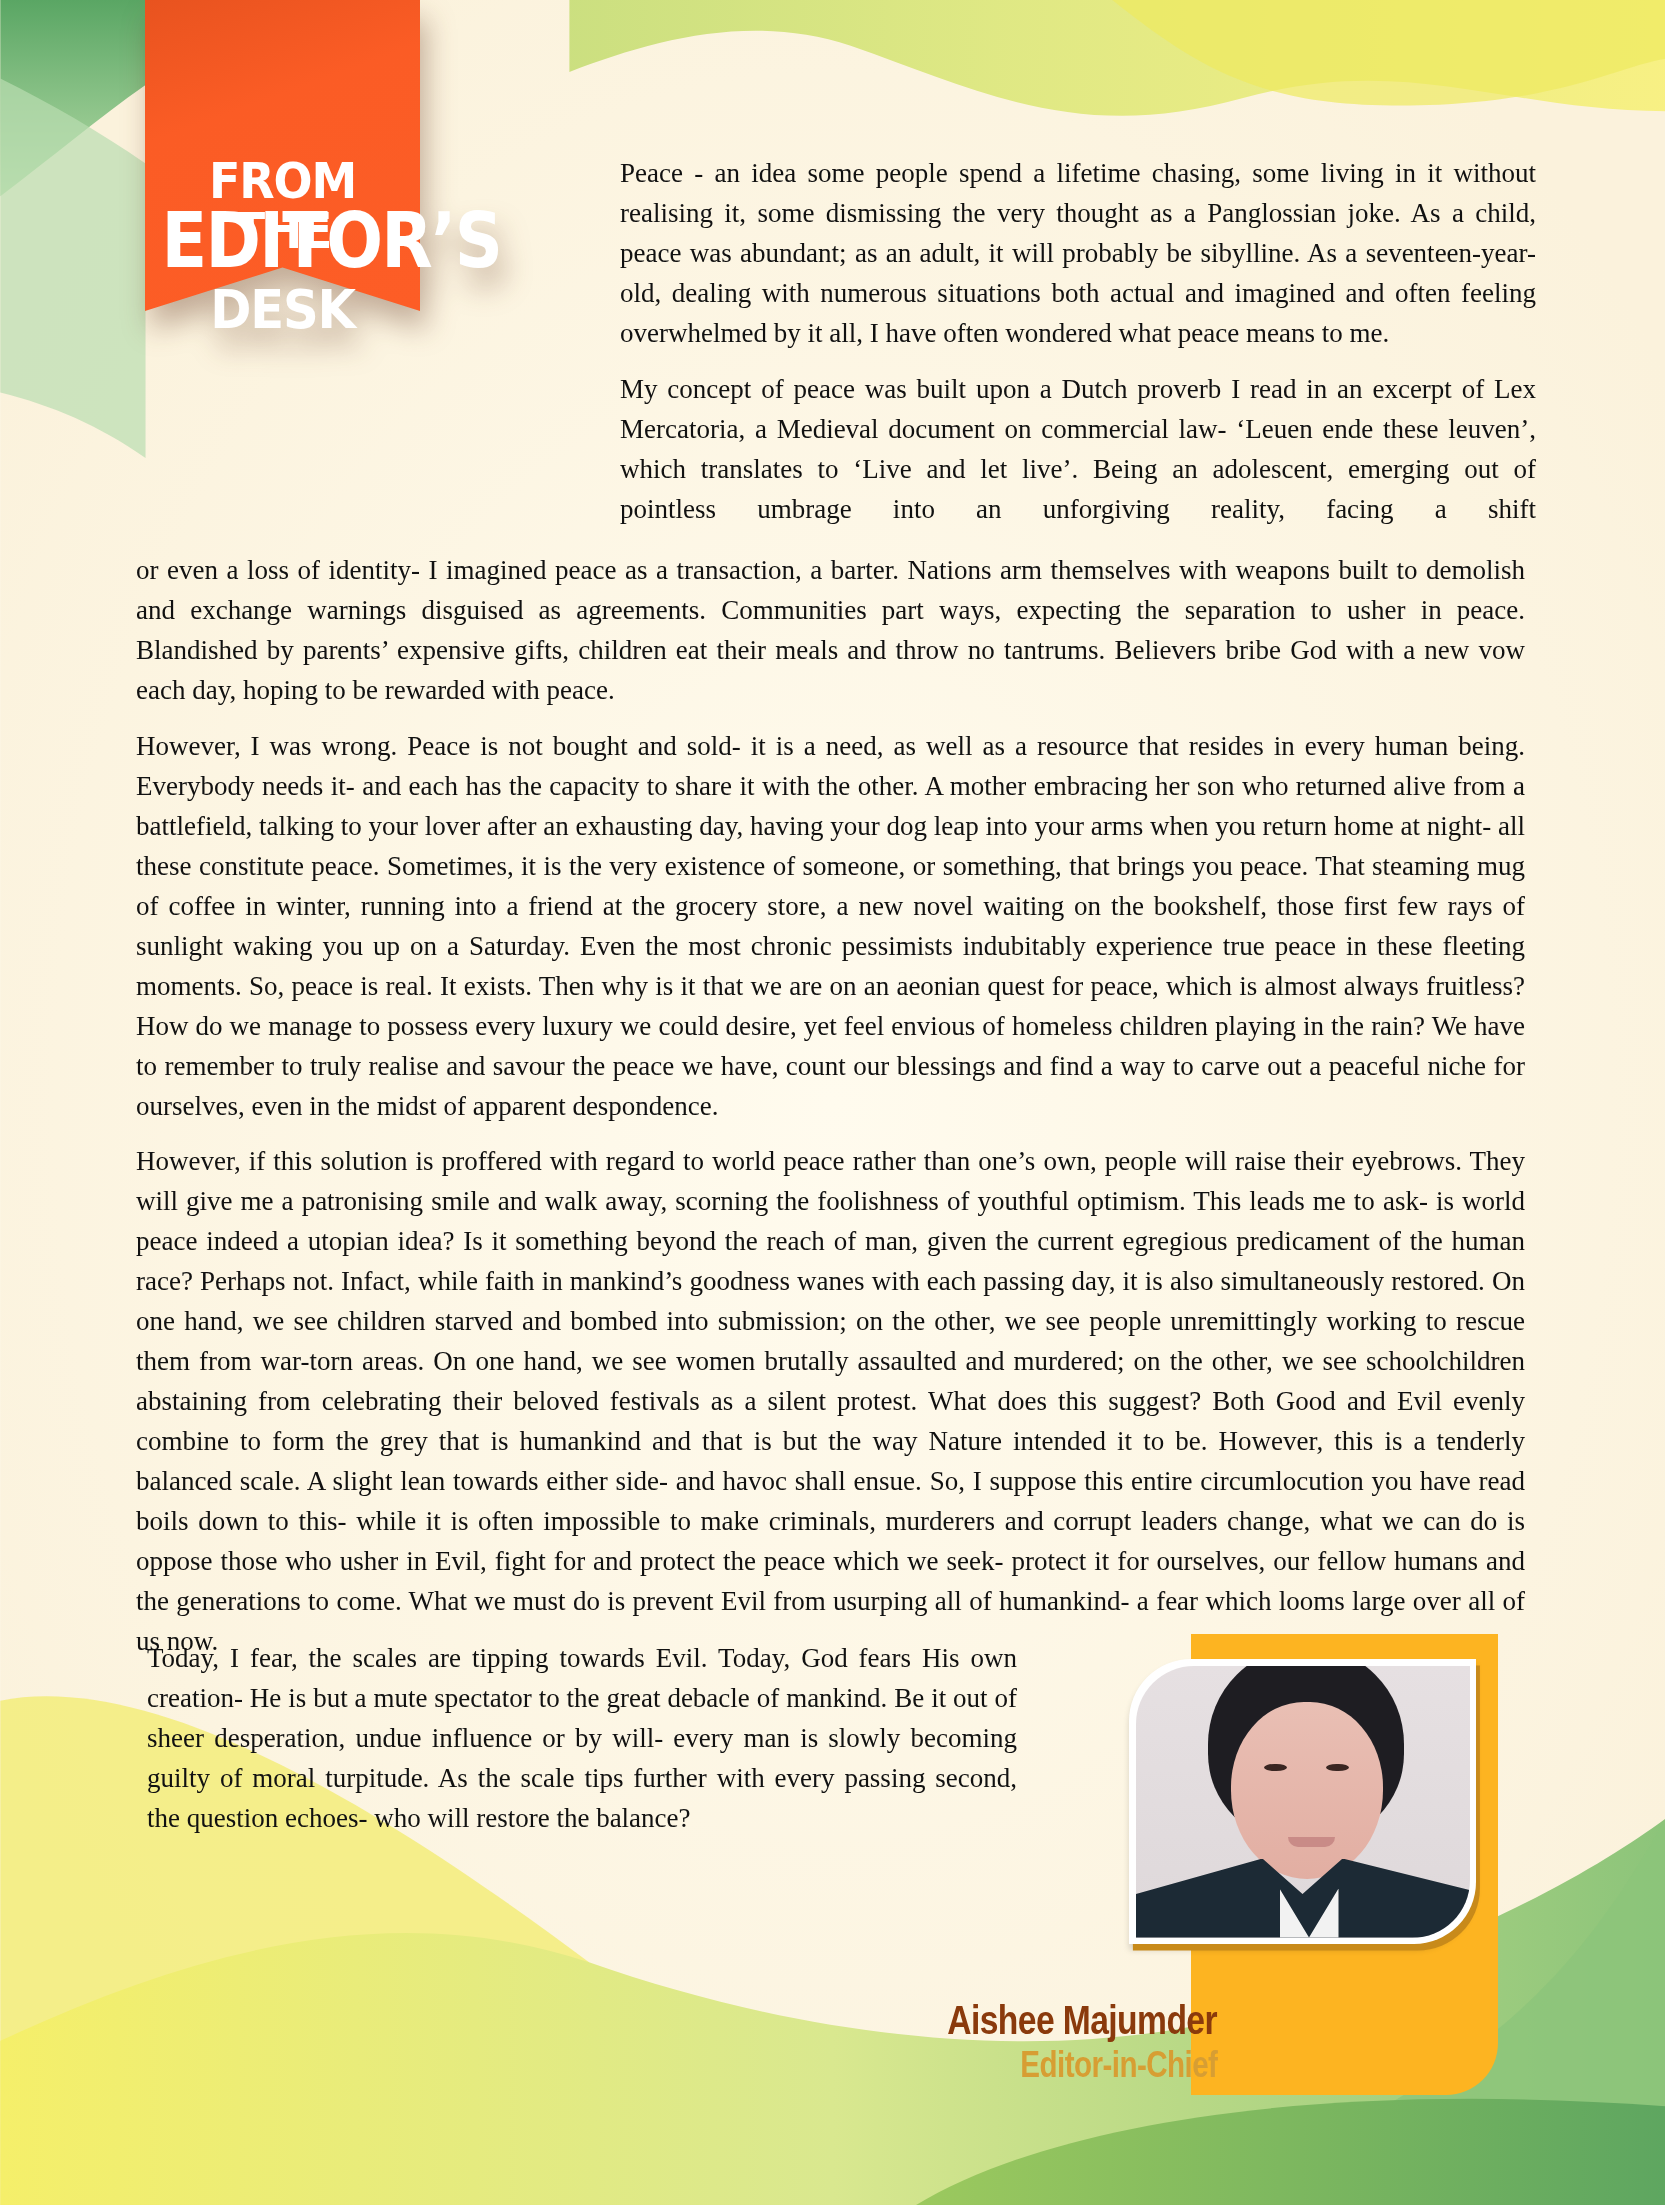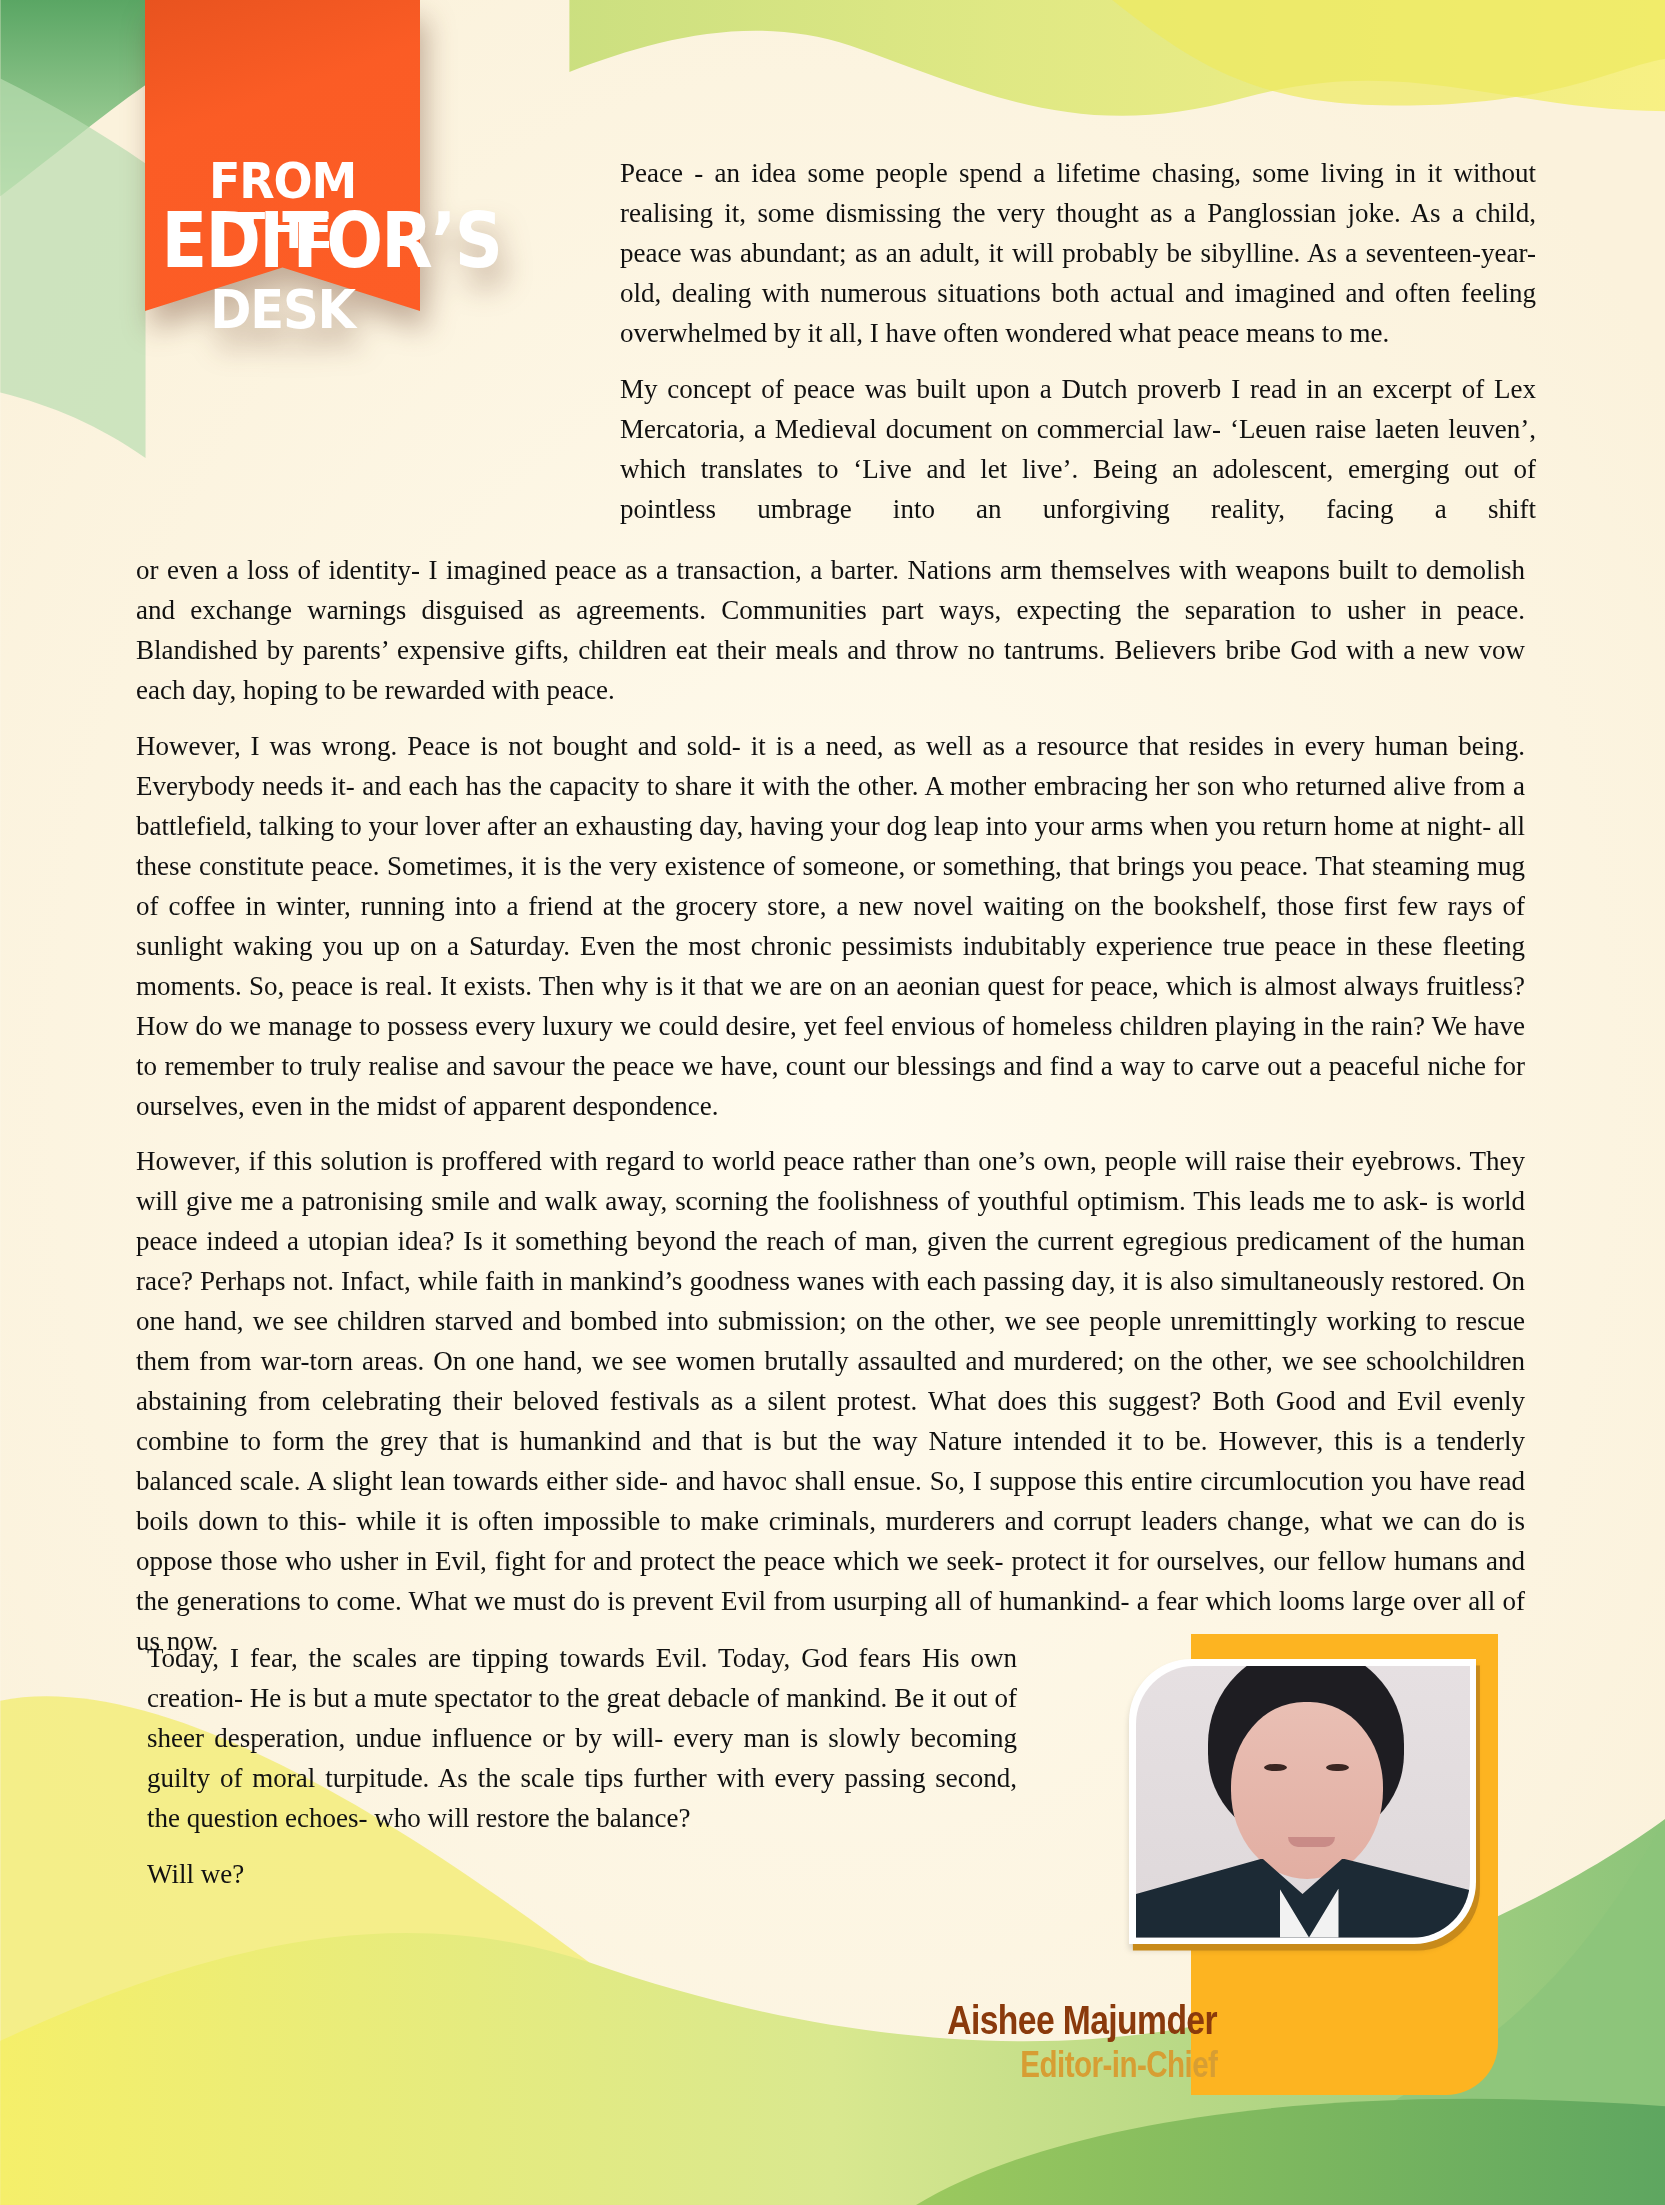--- a/index.html
+++ b/index.html
@@ -116,32 +116,31 @@
   <div class="ribbon-shape"></div>
   <div class="ribbon-text">
     <div class="r1">FROM THE</div>
     <div class="r2">EDITOR’S</div>
     <div class="r3">DESK</div>
   </div>
 </div>
 
 <div class="text col-top">
   <p>Peace - an idea some people spend a lifetime chasing, some living in it without realising it, some dismissing the very thought as a Panglossian joke. As a child, peace was abundant; as an adult, it will probably be sibylline. As a seventeen-year-old, dealing with numerous situations both actual and imagined and often feeling overwhelmed by it all, I have often wondered what peace means to me.</p>
-  <p style="text-align-last: justify;">My concept of peace was built upon a Dutch proverb I read in an excerpt of Lex Mercatoria, a Medieval document on commercial law- ‘Leuen raise laeten leuven’, which translates to ‘Live and let live’. Being an adolescent, emerging out of pointless umbrage into an unforgiving reality, facing a shift</p>
+  <p style="text-align-last: justify;">My concept of peace was built upon a Dutch proverb I read in an excerpt of Lex Mercatoria, a Medieval document on commercial law- ‘Leuen ende these leuven’, which translates to ‘Live and let live’. Being an adolescent, emerging out of pointless umbrage into an unforgiving reality, facing a shift</p>
 </div>
 
 <div class="text col-full">
   <p>or even a loss of identity- I imagined peace as a transaction, a barter. Nations arm themselves with weapons built to demolish and exchange warnings disguised as agreements. Communities part ways, expecting the separation to usher in peace. Blandished by parents’ expensive gifts, children eat their meals and throw no tantrums. Believers bribe God with a new vow each day, hoping to be rewarded with peace.</p>
   <p>However, I was wrong. Peace is not bought and sold- it is a need, as well as a resource that resides in every human being. Everybody needs it- and each has the capacity to share it with the other. A mother embracing her son who returned alive from a battlefield, talking to your lover after an exhausting day, having your dog leap into your arms when you return home at night- all these constitute peace. Sometimes, it is the very existence of someone, or something, that brings you peace. That steaming mug of coffee in winter, running into a friend at the grocery store, a new novel waiting on the bookshelf, those first few rays of sunlight waking you up on a Saturday. Even the most chronic pessimists indubitably experience true peace in these fleeting moments. So, peace is real. It exists. Then why is it that we are on an aeonian quest for peace, which is almost always fruitless? How do we manage to possess every luxury we could desire, yet feel envious of homeless children playing in the rain? We have to remember to truly realise and savour the peace we have, count our blessings and find a way to carve out a peaceful niche for ourselves, even in the midst of apparent despondence.</p>
   <p>However, if this solution is proffered with regard to world peace rather than one’s own, people will raise their eyebrows. They will give me a patronising smile and walk away, scorning the foolishness of youthful optimism. This leads me to ask- is world peace indeed a utopian idea? Is it something beyond the reach of man, given the current egregious predicament of the human race? Perhaps not. Infact, while faith in mankind’s goodness wanes with each passing day, it is also simultaneously restored. On one hand, we see children starved and bombed into submission; on the other, we see people unremittingly working to rescue them from war-torn areas. On one hand, we see women brutally assaulted and murdered; on the other, we see schoolchildren abstaining from celebrating their beloved festivals as a silent protest. What does this suggest? Both Good and Evil evenly combine to form the grey that is humankind and that is but the way Nature intended it to be. However, this is a tenderly balanced scale. A slight lean towards either side- and havoc shall ensue. So, I suppose this entire circumlocution you have read boils down to this- while it is often impossible to make criminals, murderers and corrupt leaders change, what we can do is oppose those who usher in Evil, fight for and protect the peace which we seek- protect it for ourselves, our fellow humans and the generations to come. What we must do is prevent Evil from usurping all of humankind- a fear which looms large over all of us now.</p>
 </div>
 
 <div class="text col-end">
   <p>Today, I fear, the scales are tipping towards Evil. Today, God fears His own creation- He is but a mute spectator to the great debacle of mankind. Be it out of sheer desperation, undue influence or by will- every man is slowly becoming guilty of moral turpitude. As the scale tips further with every passing second, the question echoes- who will restore the balance?</p>
-  <p>Will we?</p>
 </div>
 
 <div class="portrait-bg"></div>
 <div class="portrait-frame">
   <div class="portrait">
     <div class="hair"></div>
     <div class="face"></div>
     <div class="eye l"></div>
     <div class="eye r"></div>
     <div class="mouth"></div>

